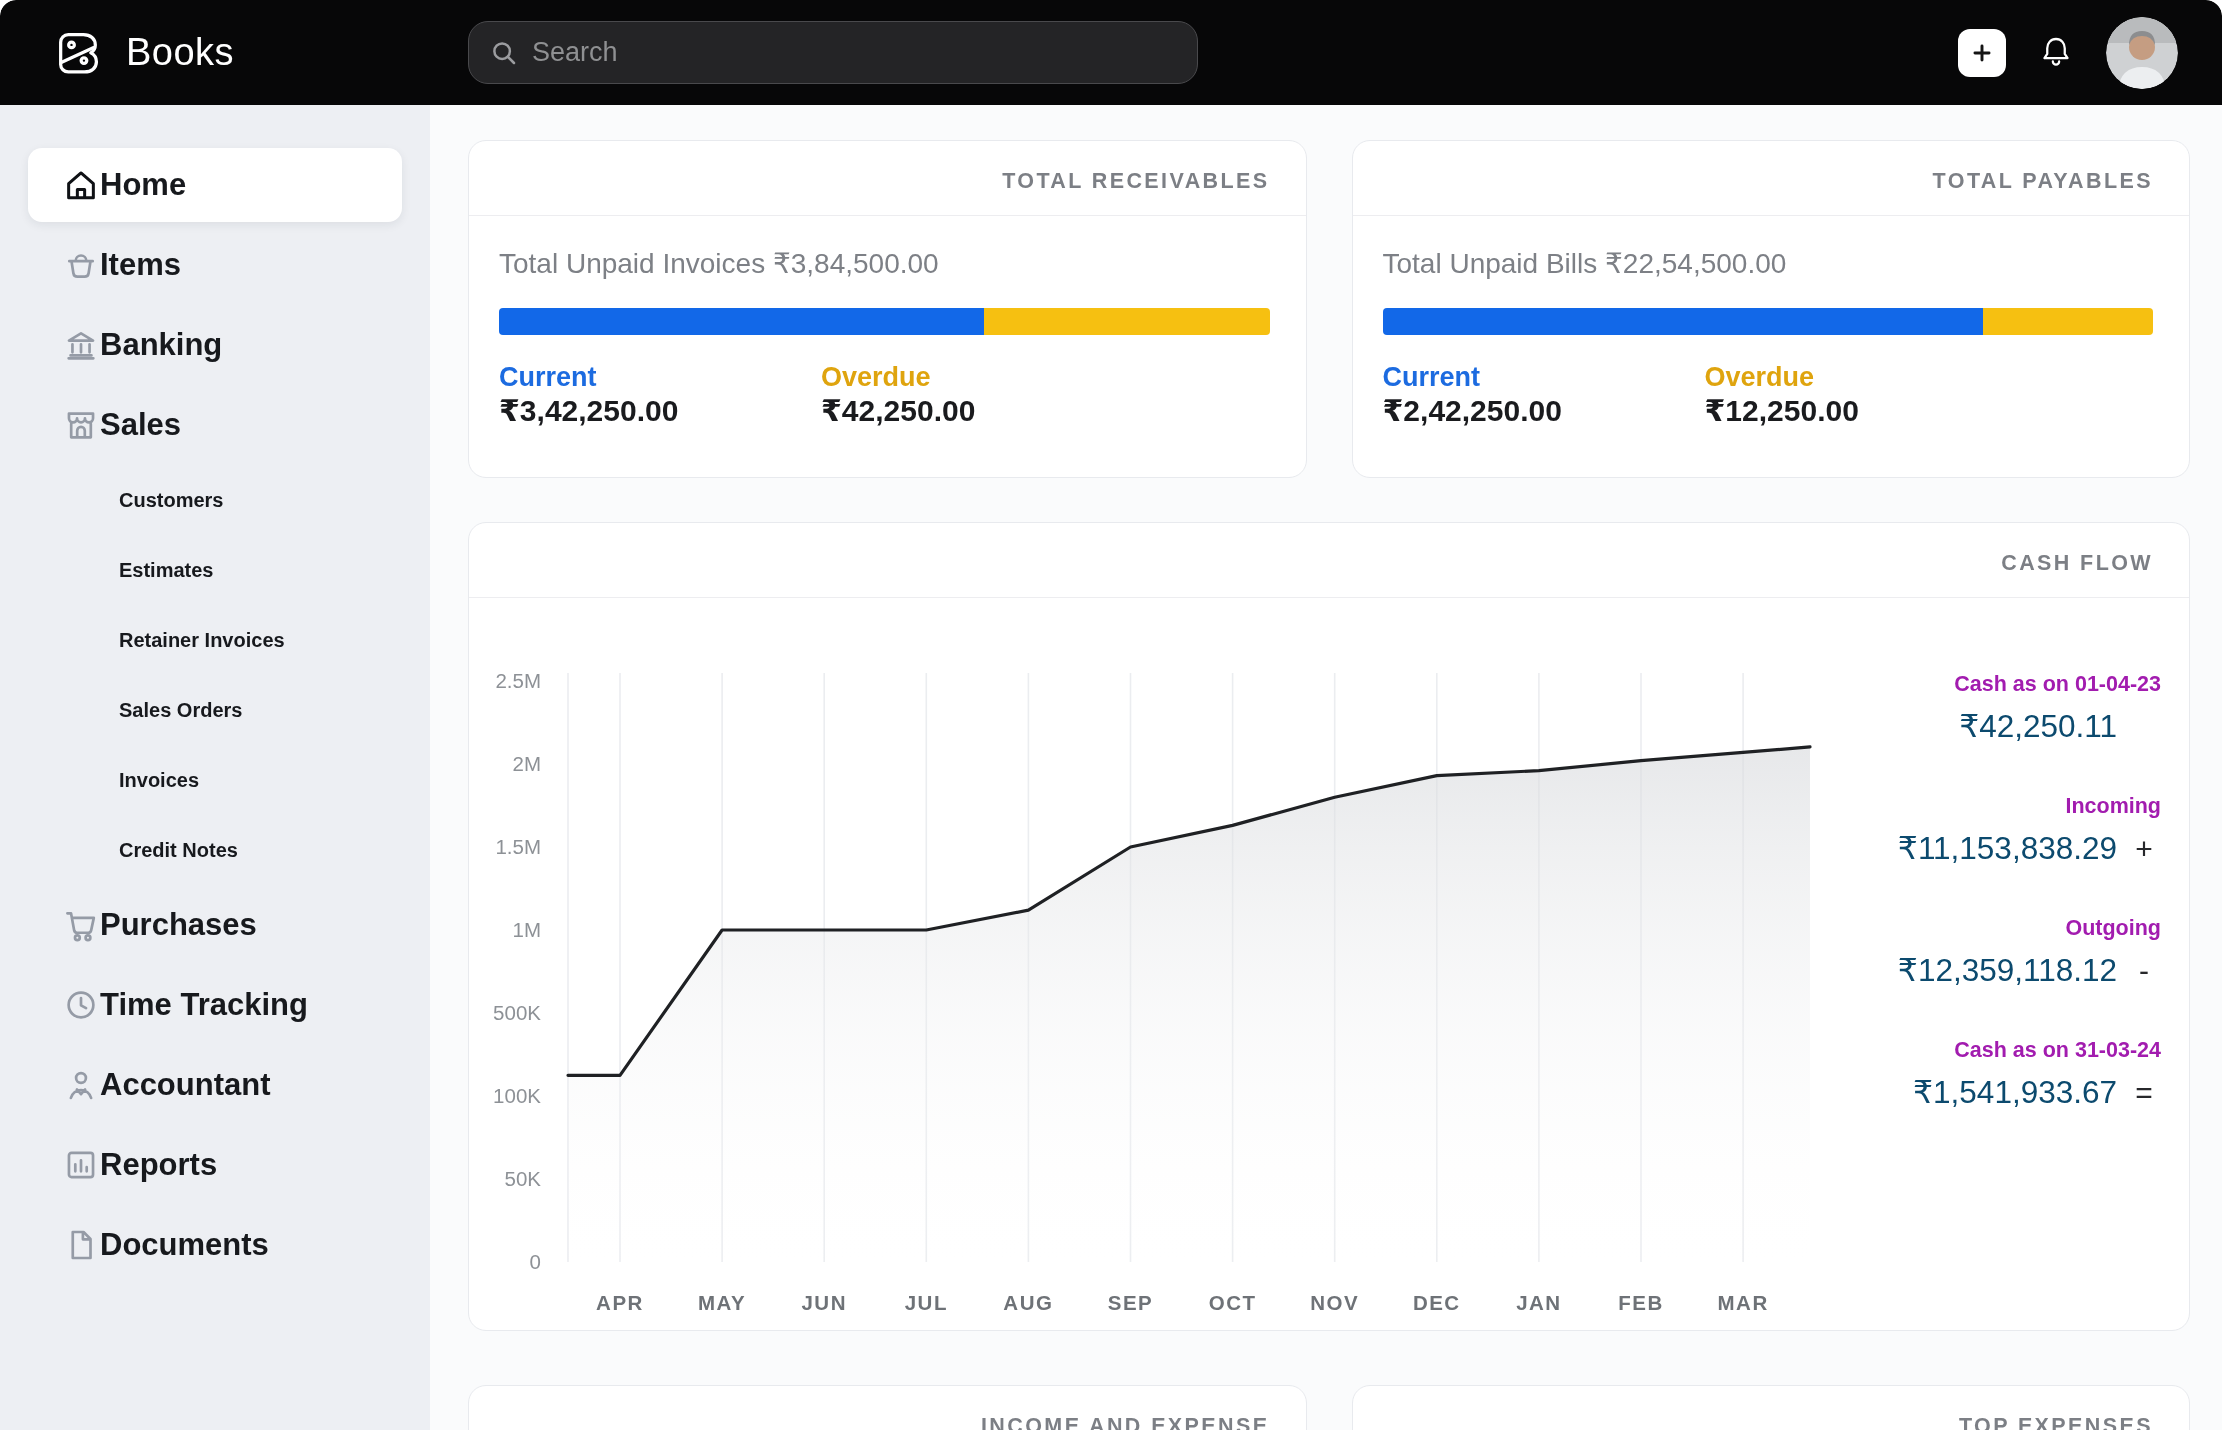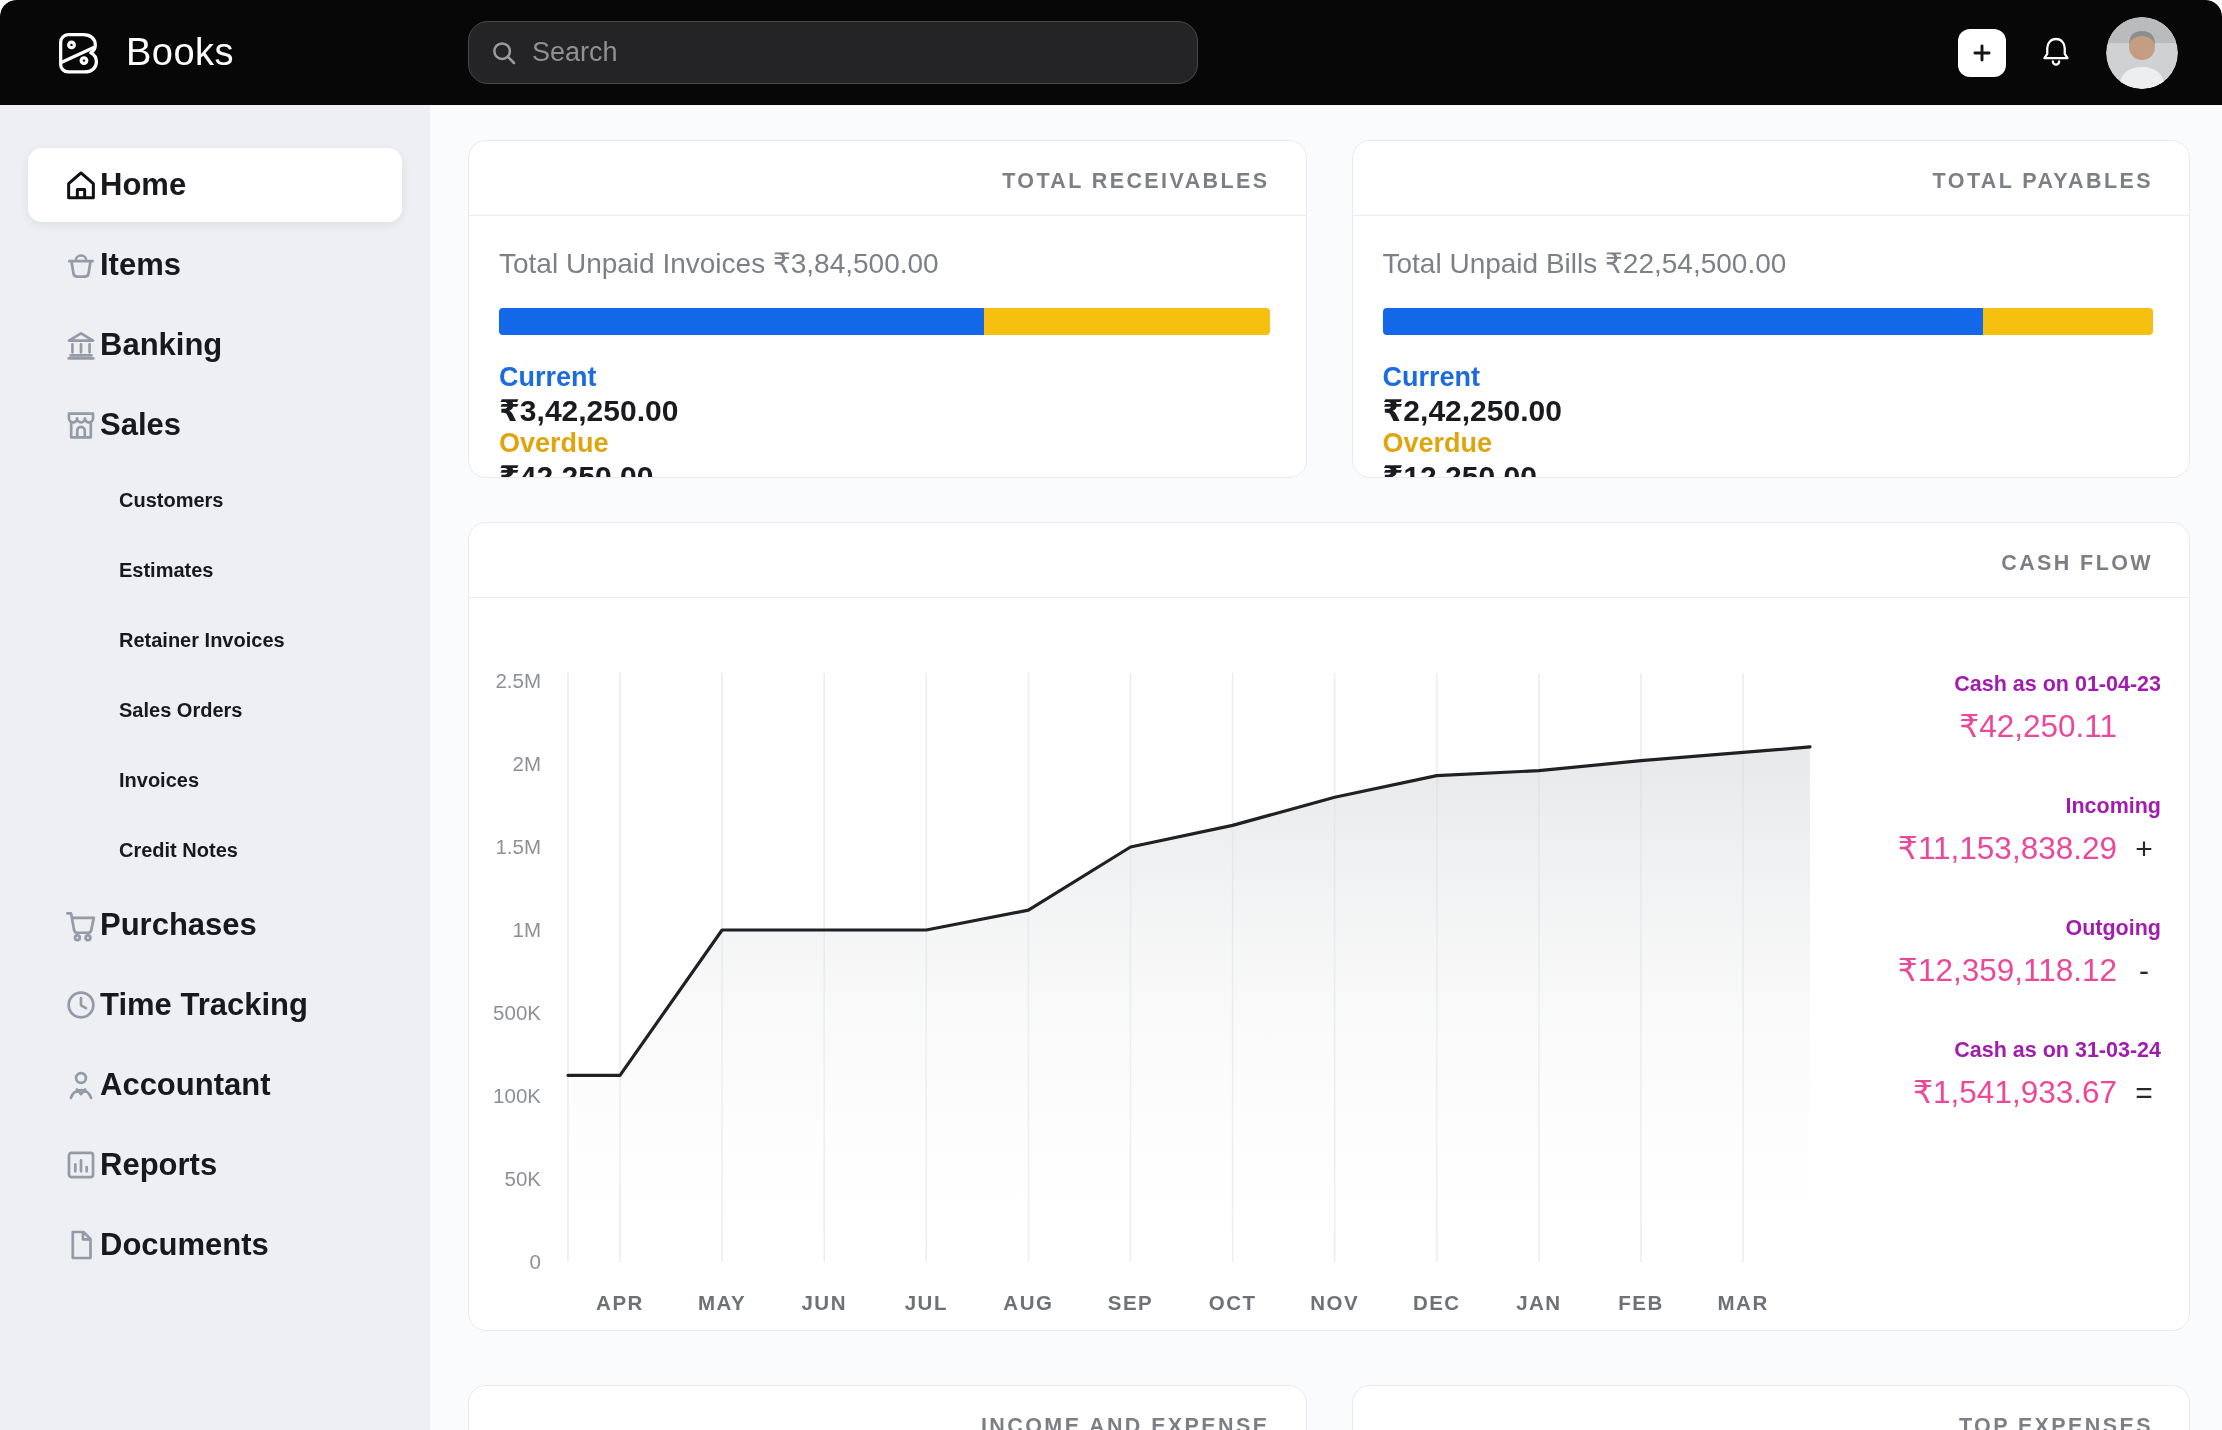--- a/index.html
+++ b/index.html
@@ -44,34 +44,34 @@
   .row-top { display:flex; gap:45px; }
   .card { background:#ffffff; border:1.5px solid #e8eaee; border-radius:18px; overflow:hidden; }
   .card.small { flex:1; height:338px; }
   .card-head { padding:28px 36px 21px 36px; font-size:21.5px; font-weight:700; letter-spacing:2.4px;
     color:#7c7f85; border-bottom:1.5px solid #ededf0;text-align:right; }
   .card-body { padding:31px 36px 0 30px; }
   .subtitle { font-size:28px; color:#7d8086; margin-bottom:28px; }
   .progress { display:flex; height:27px; border-radius:4px; overflow:hidden; }
   .p-cur { height:100%; }
   .p-over { height:100%; flex:1; }
-  .split { display:flex; margin-top:27px;flex-direction:column; }
+  .split { display:flex; margin-top:27px; }
   .split .col { width:322px; }
   .col-label { font-size:27px; font-weight:700; }
   .col-amount { font-size:30px; font-weight:700; color:#1a1b1e; }
 
   
   .card.cashflow { margin-top:44px; height:809px; }
   .cashflow-body { display:flex; }
   #cashflow-svg { width:1392px; height:738px; flex:none; display:block; }
   .stats { flex:1; padding:74px 28px 0 0; }
   .stat { display:flex; flex-direction:column; align-items:flex-end; margin-bottom:49px; }
   .stat-label { font-size:21.5px; font-weight:700; color:#a21caf; }
   .stat-row { display:flex; align-items:center; margin-top:11px; }
-  .stat-value { font-size:31.5px; color:#ec4899; }
+  .stat-value { font-size:31.5px; color:#0c4a6e; }
   .stat-op { width:34px; margin-left:10px; text-align:center; font-size:30px; color:#27282b; }
 
   
   .row-bottom { display:flex; gap:45px; margin-top:54px; }
   .row-bottom .card { flex:1; height:240px; }
 </style>
 </head>
 <body>
 
 <div class="frame">

